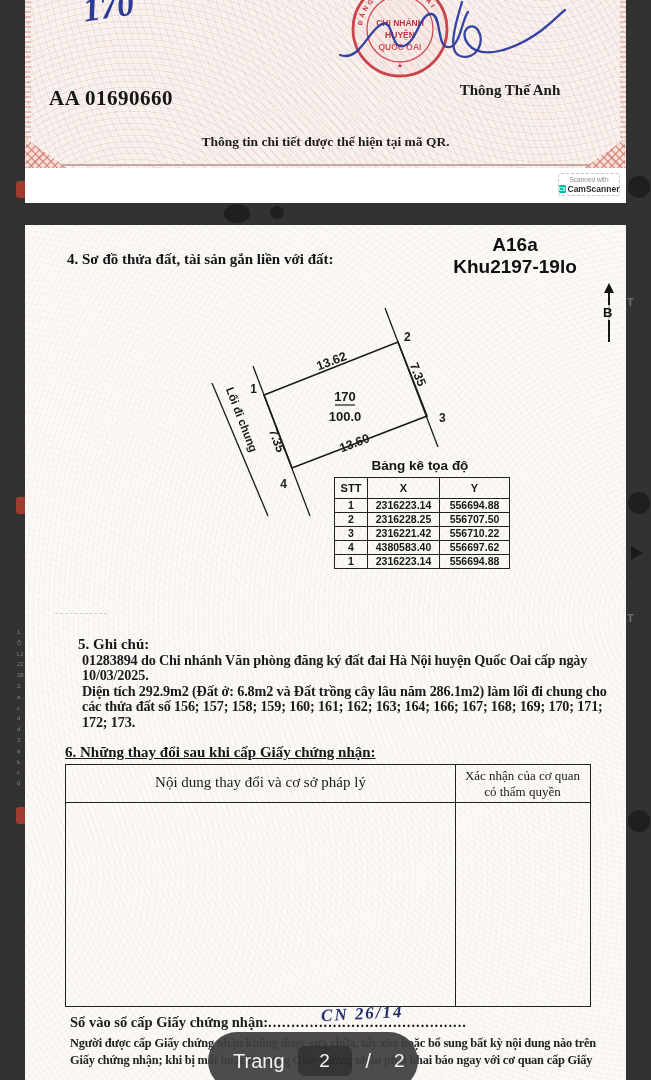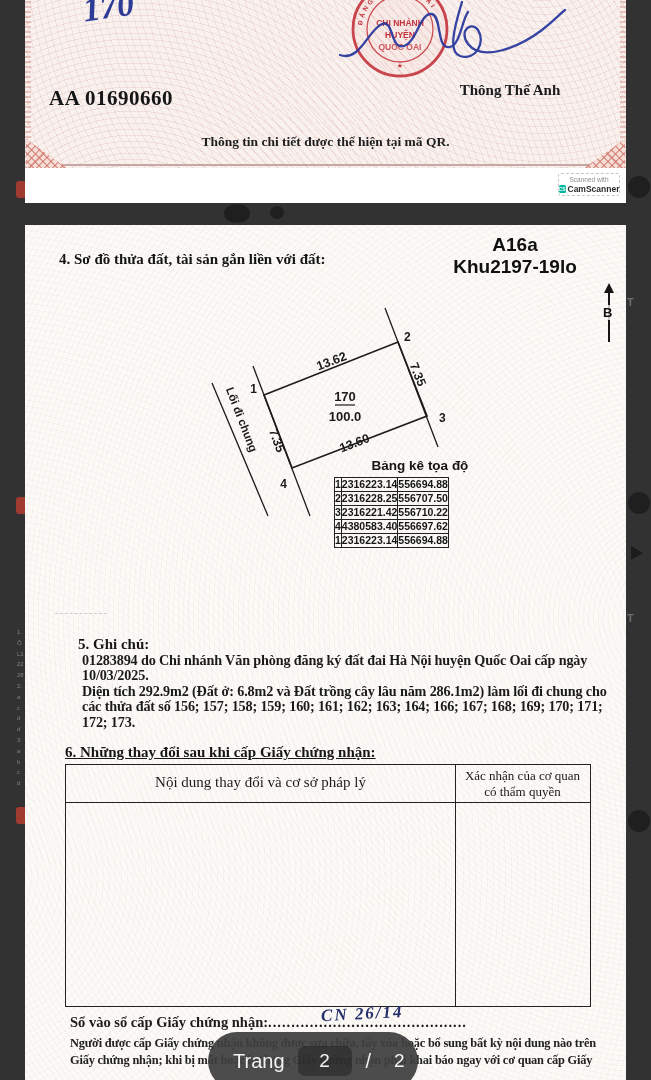--- a/index.html
+++ b/index.html
@@ -48,21 +48,21 @@
   .badge .l1{font:400 6.5px/8px "Liberation Sans",sans-serif;color:#8d8d8d;margin-top:2px;}
   .badge .l2{display:flex;align-items:center;justify-content:center;gap:2px;
              font:700 8.5px/10px "Liberation Sans",sans-serif;color:#2b2b2b;}
   .badge .ic{width:8px;height:8px;background:#00b7a0;border-radius:1.5px;color:#fff;
              font:700 5px/8px "Liberation Sans",sans-serif;}
 
   .page2{top:225px;height:855px;background-color:#fbfaf6;
     background-image:
       repeating-radial-gradient(circle at 108% 46%,rgba(205,160,150,.09) 0 1px,transparent 1px 5px),
       repeating-radial-gradient(circle at -12% 76%,rgba(150,150,150,.06) 0 1px,transparent 1px 6px);}
-  .s4title{position:absolute;left:34px;top:26px;font:700 15px "Liberation Serif",serif;color:#141414;}
+  .s4title{position:absolute;left:42px;top:26px;font:700 15px "Liberation Serif",serif;color:#141414;}
   .plotcode{position:absolute;left:390px;top:9px;width:200px;text-align:center;
             font:700 19px/21.5px "Liberation Sans",sans-serif;color:#101010;}
   .na-line{position:absolute;left:583px;top:67px;width:1.6px;height:50px;background:#151515;}
   .na-head{position:absolute;left:579px;top:58px;width:0;height:0;
            border-left:5px solid transparent;border-right:5px solid transparent;
            border-bottom:10px solid #151515;}
   .na-b{position:absolute;left:577px;top:80px;font:700 13px "Liberation Sans",sans-serif;
         color:#111;background:rgba(251,250,246,.78);padding:0 1px;}
   .diagram{position:absolute;left:150px;top:70px;}
   .dg-text{font:700 12.5px "Liberation Sans",sans-serif;fill:#1a1a1a;}
@@ -211,20 +211,25 @@
     <text class="dg-text" transform="translate(181,152) rotate(-21)" text-anchor="middle">13.60</text>
     <text class="dg-text" transform="translate(98,147) rotate(69)" text-anchor="middle">7.35</text>
     <text transform="translate(63,126) rotate(69)" text-anchor="middle" font-family="Liberation Sans, sans-serif" font-size="11.5" font-weight="bold" fill="#1a1a1a">Lối đi chung</text>
     <text x="170" y="106" text-anchor="middle" font-family="Liberation Sans, sans-serif" font-size="13" font-weight="bold" fill="#1a1a1a">170</text>
     <text x="170" y="126" text-anchor="middle" font-family="Liberation Sans, sans-serif" font-size="13" font-weight="bold" fill="#1a1a1a">100.0</text>
   </svg>
 
   <div class="bangke">Bảng kê tọa độ</div>
   <table class="coords">
     <tbody>
+        <tr>
+      <th class="c-stt">STT</th>
+      <th class="c-x">X</th>
+      <th class="c-y">Y</th>
+    </tr>
     <tr>
       <td>1</td>
       <td>2316223.14</td>
       <td>556694.88</td>
     </tr>
     <tr>
       <td>2</td>
       <td>2316228.25</td>
       <td>556707.50</td>
     </tr>

